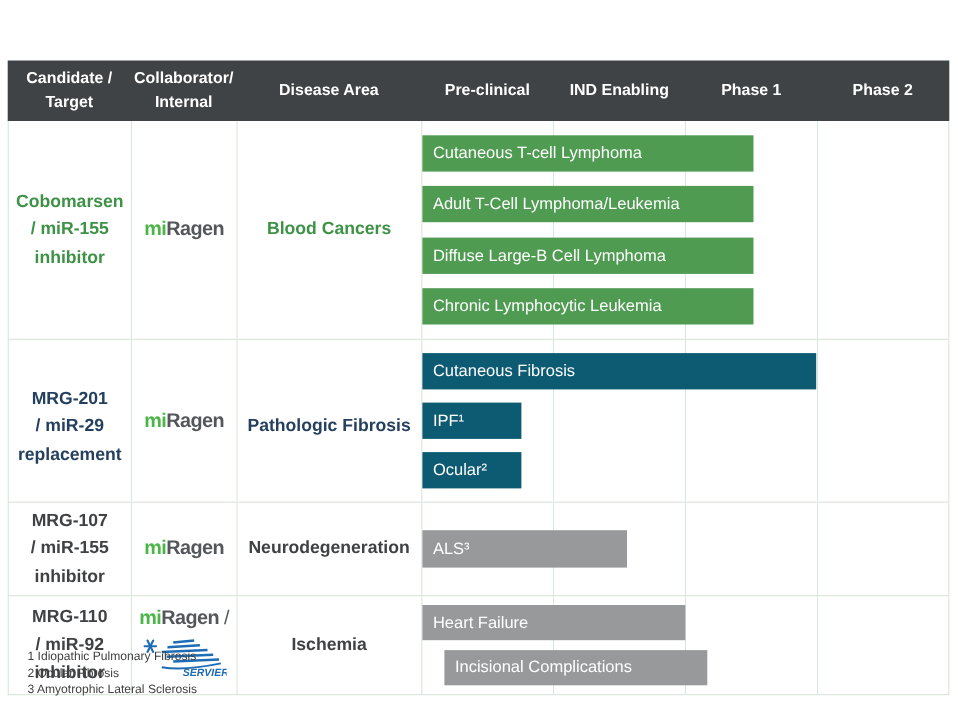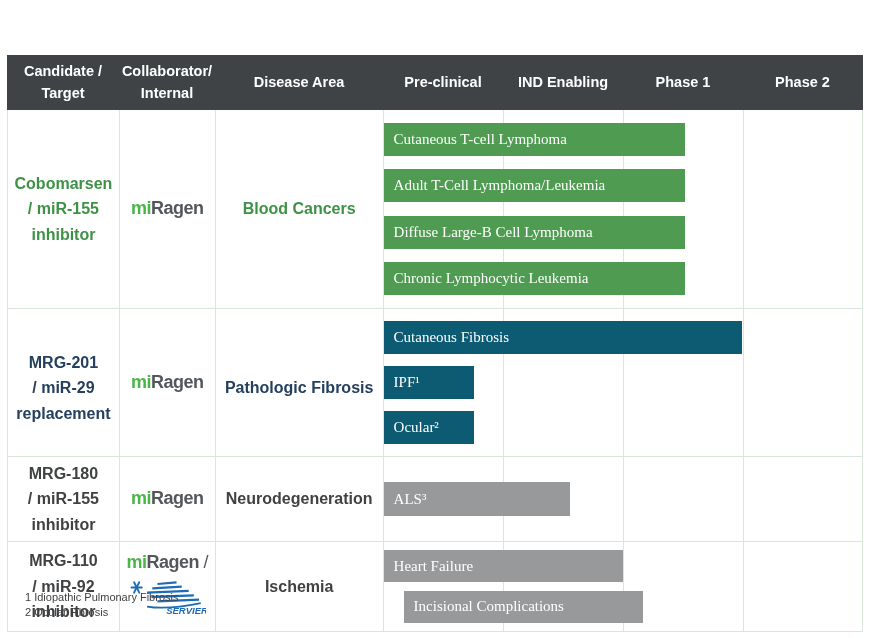--- a/index.html
+++ b/index.html
@@ -27,21 +27,21 @@
   .t-green{color:var(--c-green_text);}
   .t-navy{color:var(--c-navy_text);margin-top:11px;}
   .t-dark{color:var(--c-dark_text);}
 
   
   .chart{width:479px;position:relative;box-sizing:border-box;
          background-image:repeating-linear-gradient(to right,transparent 0 119px,var(--c-grid) 119px 120px);}
   .bars{position:absolute;inset:0;display:flex;flex-direction:column;
         justify-content:space-evenly;align-items:flex-start;}
   .bar{height:33px;display:flex;align-items:center;box-sizing:border-box;
-       padding-left:10px;color:#fff;font-size:15px;white-space:nowrap;overflow:hidden;font-family:Liberation Serif, serif;}
+       padding-left:10px;color:#fff;font-size:15px;white-space:nowrap;overflow:hidden;}
   .bar-green{background:var(--c-green);}
   .bar-teal{background:var(--c-teal);}
   .bar-gray{background:var(--c-gray);}
 
   
   .miragen{font-weight:bold;font-size:18px;letter-spacing:-0.5px;line-height:1.2;}
   .miragen .mi{color:var(--c-miragen_green);}
   .miragen .ragen{color:var(--c-miragen_dark);}
   .miragen .slash{color:var(--c-miragen_dark);font-weight:normal;}
   .servier-wrap{margin-top:4px;}
@@ -108,21 +108,21 @@
         <div class="bars">
           <div class="bar bar-teal" style="width: 75%;">Cutaneous Fibrosis</div>
           <div class="bar bar-teal" style="width: 19%;">IPF¹</div>
           <div class="bar bar-teal" style="width: 19%;">Ocular²</div>
         </div>
       </div>
     </div>
 
     <div class="prow" style="height:85px">
       <div class="cell w-cand">
-        <div class="cand t-dark">MRG-180
+        <div class="cand t-dark">MRG-107
 / miR-155
 inhibitor</div>
       </div>
       <div class="cell w-collab">
         <div class="miragen"><span class="mi">mi</span><span class="ragen">Ragen</span></div>
       </div>
       <div class="cell w-disease">
         <div class="disease t-dark">Neurodegeneration</div>
       </div>
       <div class="chart" style="border-right:none">
@@ -169,13 +169,14 @@
         </div>
       </div>
     </div>
 
   </div>
 </div>
 
 <div class="footnotes">
   <div>1 Idiopathic Pulmonary Fibrosis</div>
   <div>2 Ocular Fibrosis</div>
+  <div>3 Amyotrophic Lateral Sclerosis</div>
 </div>
 
 </body></html>

